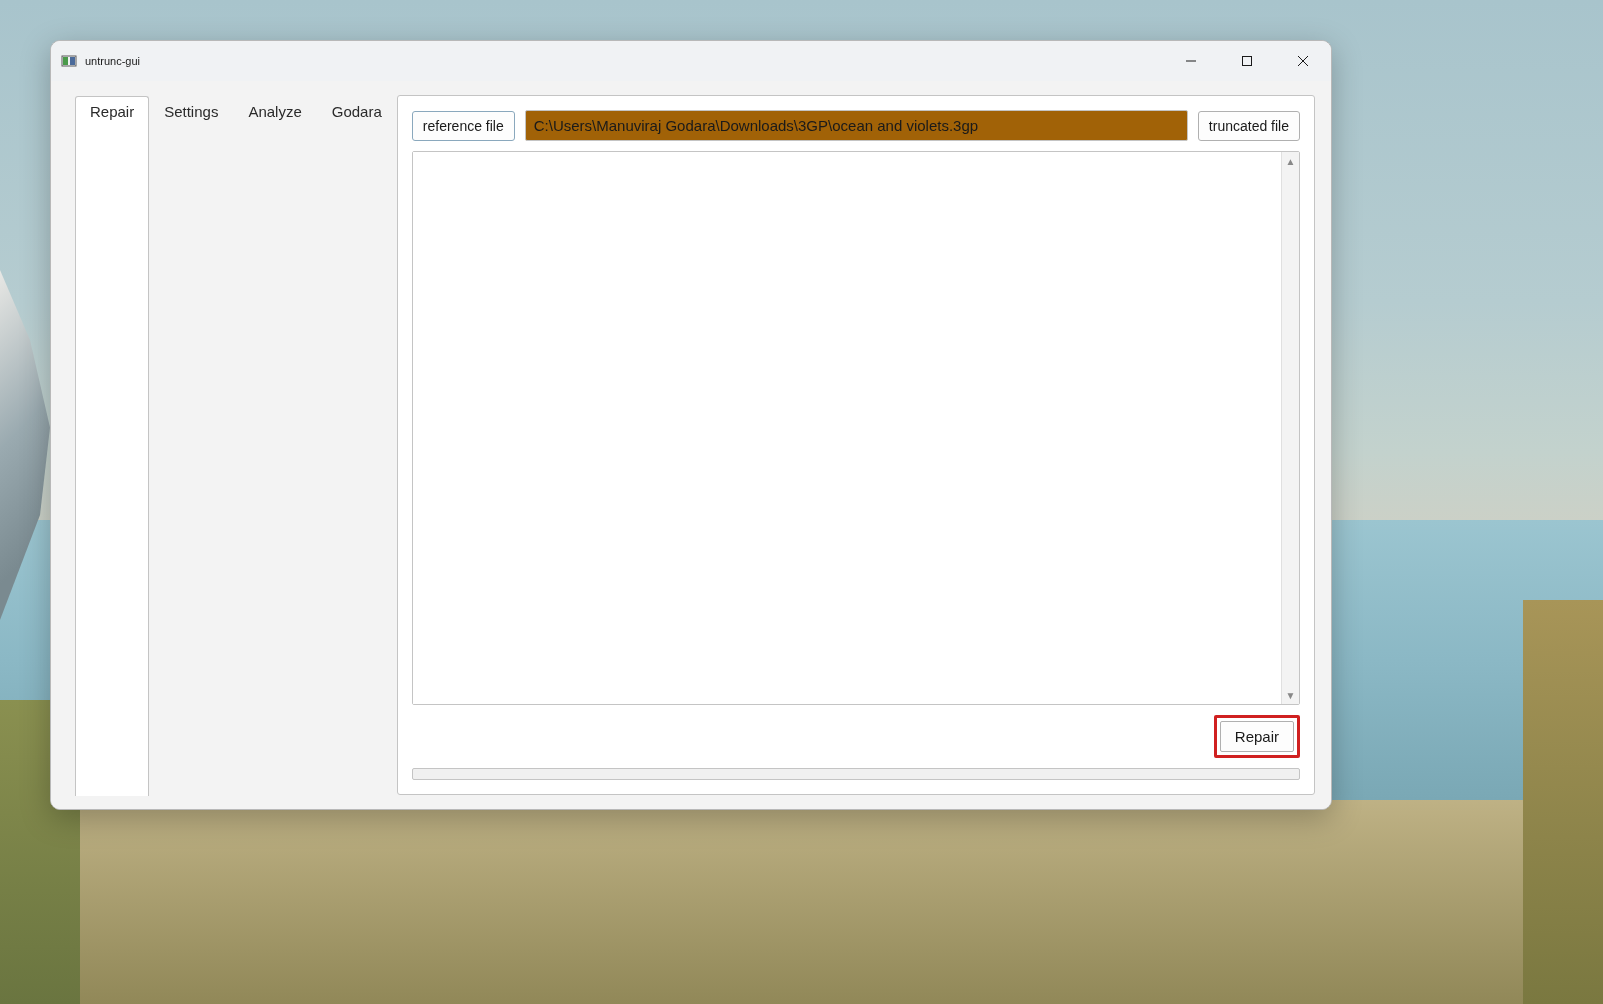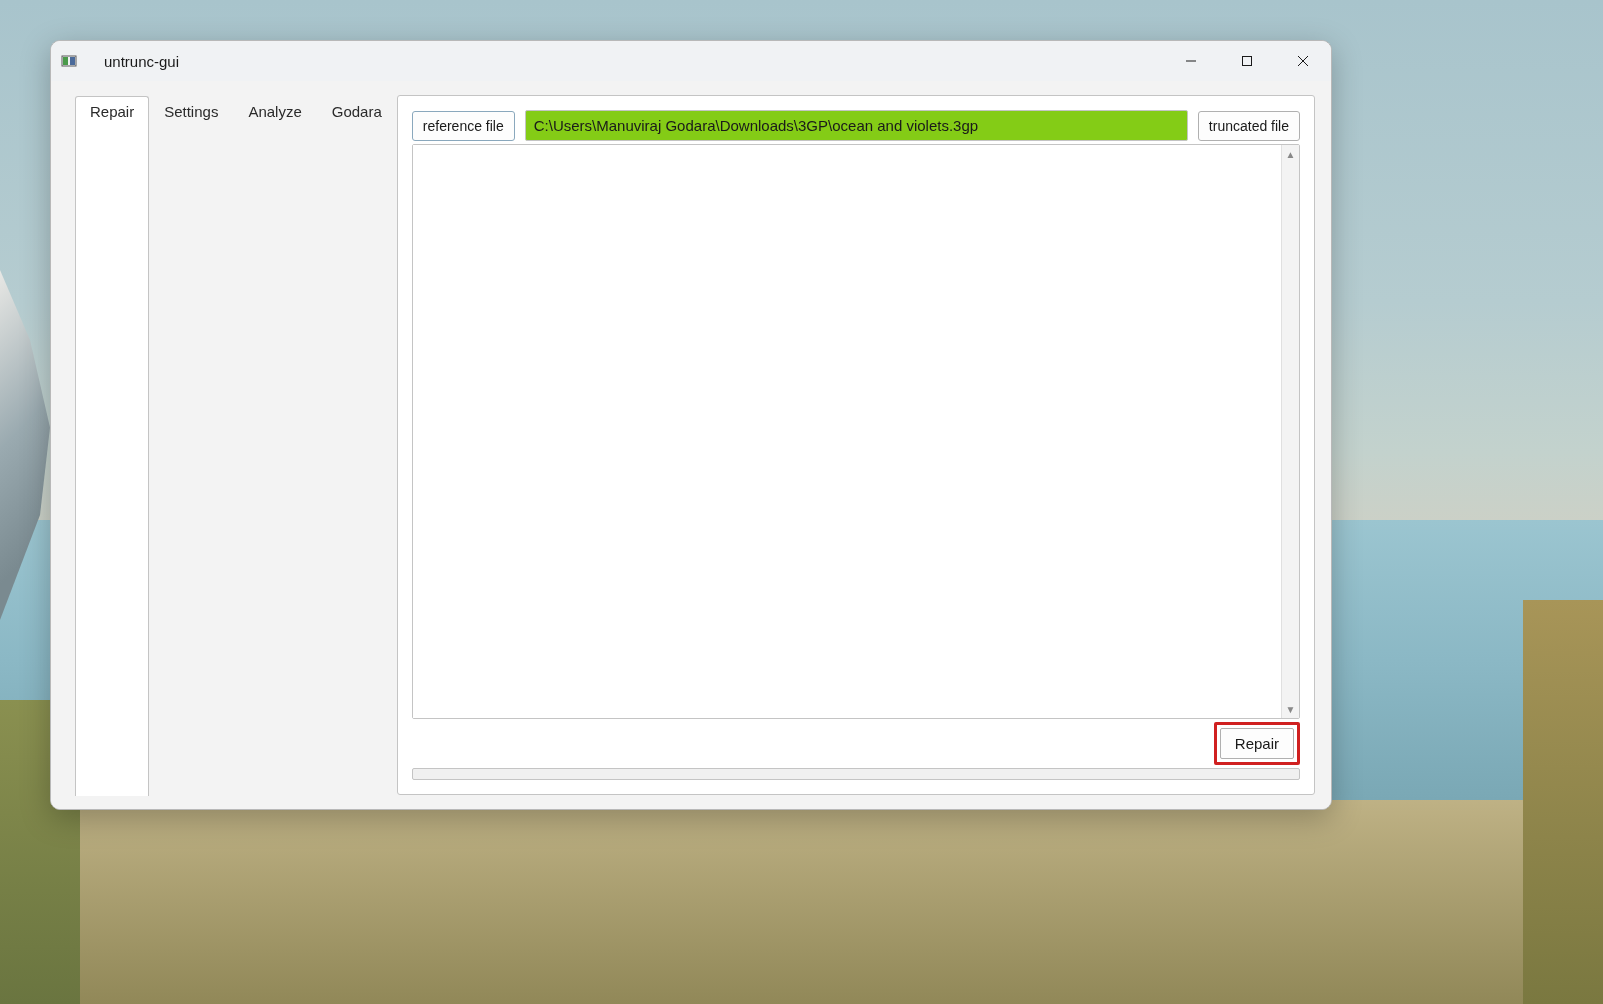--- a/index.html
+++ b/index.html
@@ -88,23 +88,22 @@
       margin-right: 8px;
       display: flex;
       align-items: center;
       justify-content: center;
     }
     .titlebar-icon svg {
       width: 16px;
       height: 16px;
     }
     .titlebar-title {
-      font-size: 15px;
+      font-size: 11px;
       color: #1a1a1a;
-      margin-left: 19px;
     }
     .titlebar-spacer {
       flex: 1;
     }
     .titlebar-controls {
       display: flex;
       height: 100%;
     }
     .titlebar-btn {
       width: 56px;
@@ -150,21 +149,21 @@
       z-index: 2;
     }
     .tab-content {
       background: #ffffff;
       border: 1px solid #c4c4c4;
       border-radius: 3px;
       flex: 1;
       padding: 14px;
       display: flex;
       flex-direction: column;
-      gap: 3px;
+      gap: 10px;
       position: relative;
       z-index: 1;
     }
     .file-row {
       display: flex;
       align-items: center;
       gap: 10px;
     }
     .file-btn {
       padding: 6px 10px;
@@ -179,21 +178,21 @@
     .file-btn.plain {
       border-color: #b0b0b0;
       text-align: center;
     }
     .file-input {
       flex: 1;
       padding: 6px 8px;
       font-size: 15px;
       border: 1px solid #c4c4c4;
       border-radius: 2px;
-      background: #84cc16;
+      background: #a16207;
       color: #1a1a1a;
       min-width: 0;
     }
     .log-container {
       flex: 1;
       position: relative;
       border: 1px solid #c4c4c4;
       background: #ffffff;
       border-radius: 2px;
       display: flex;

